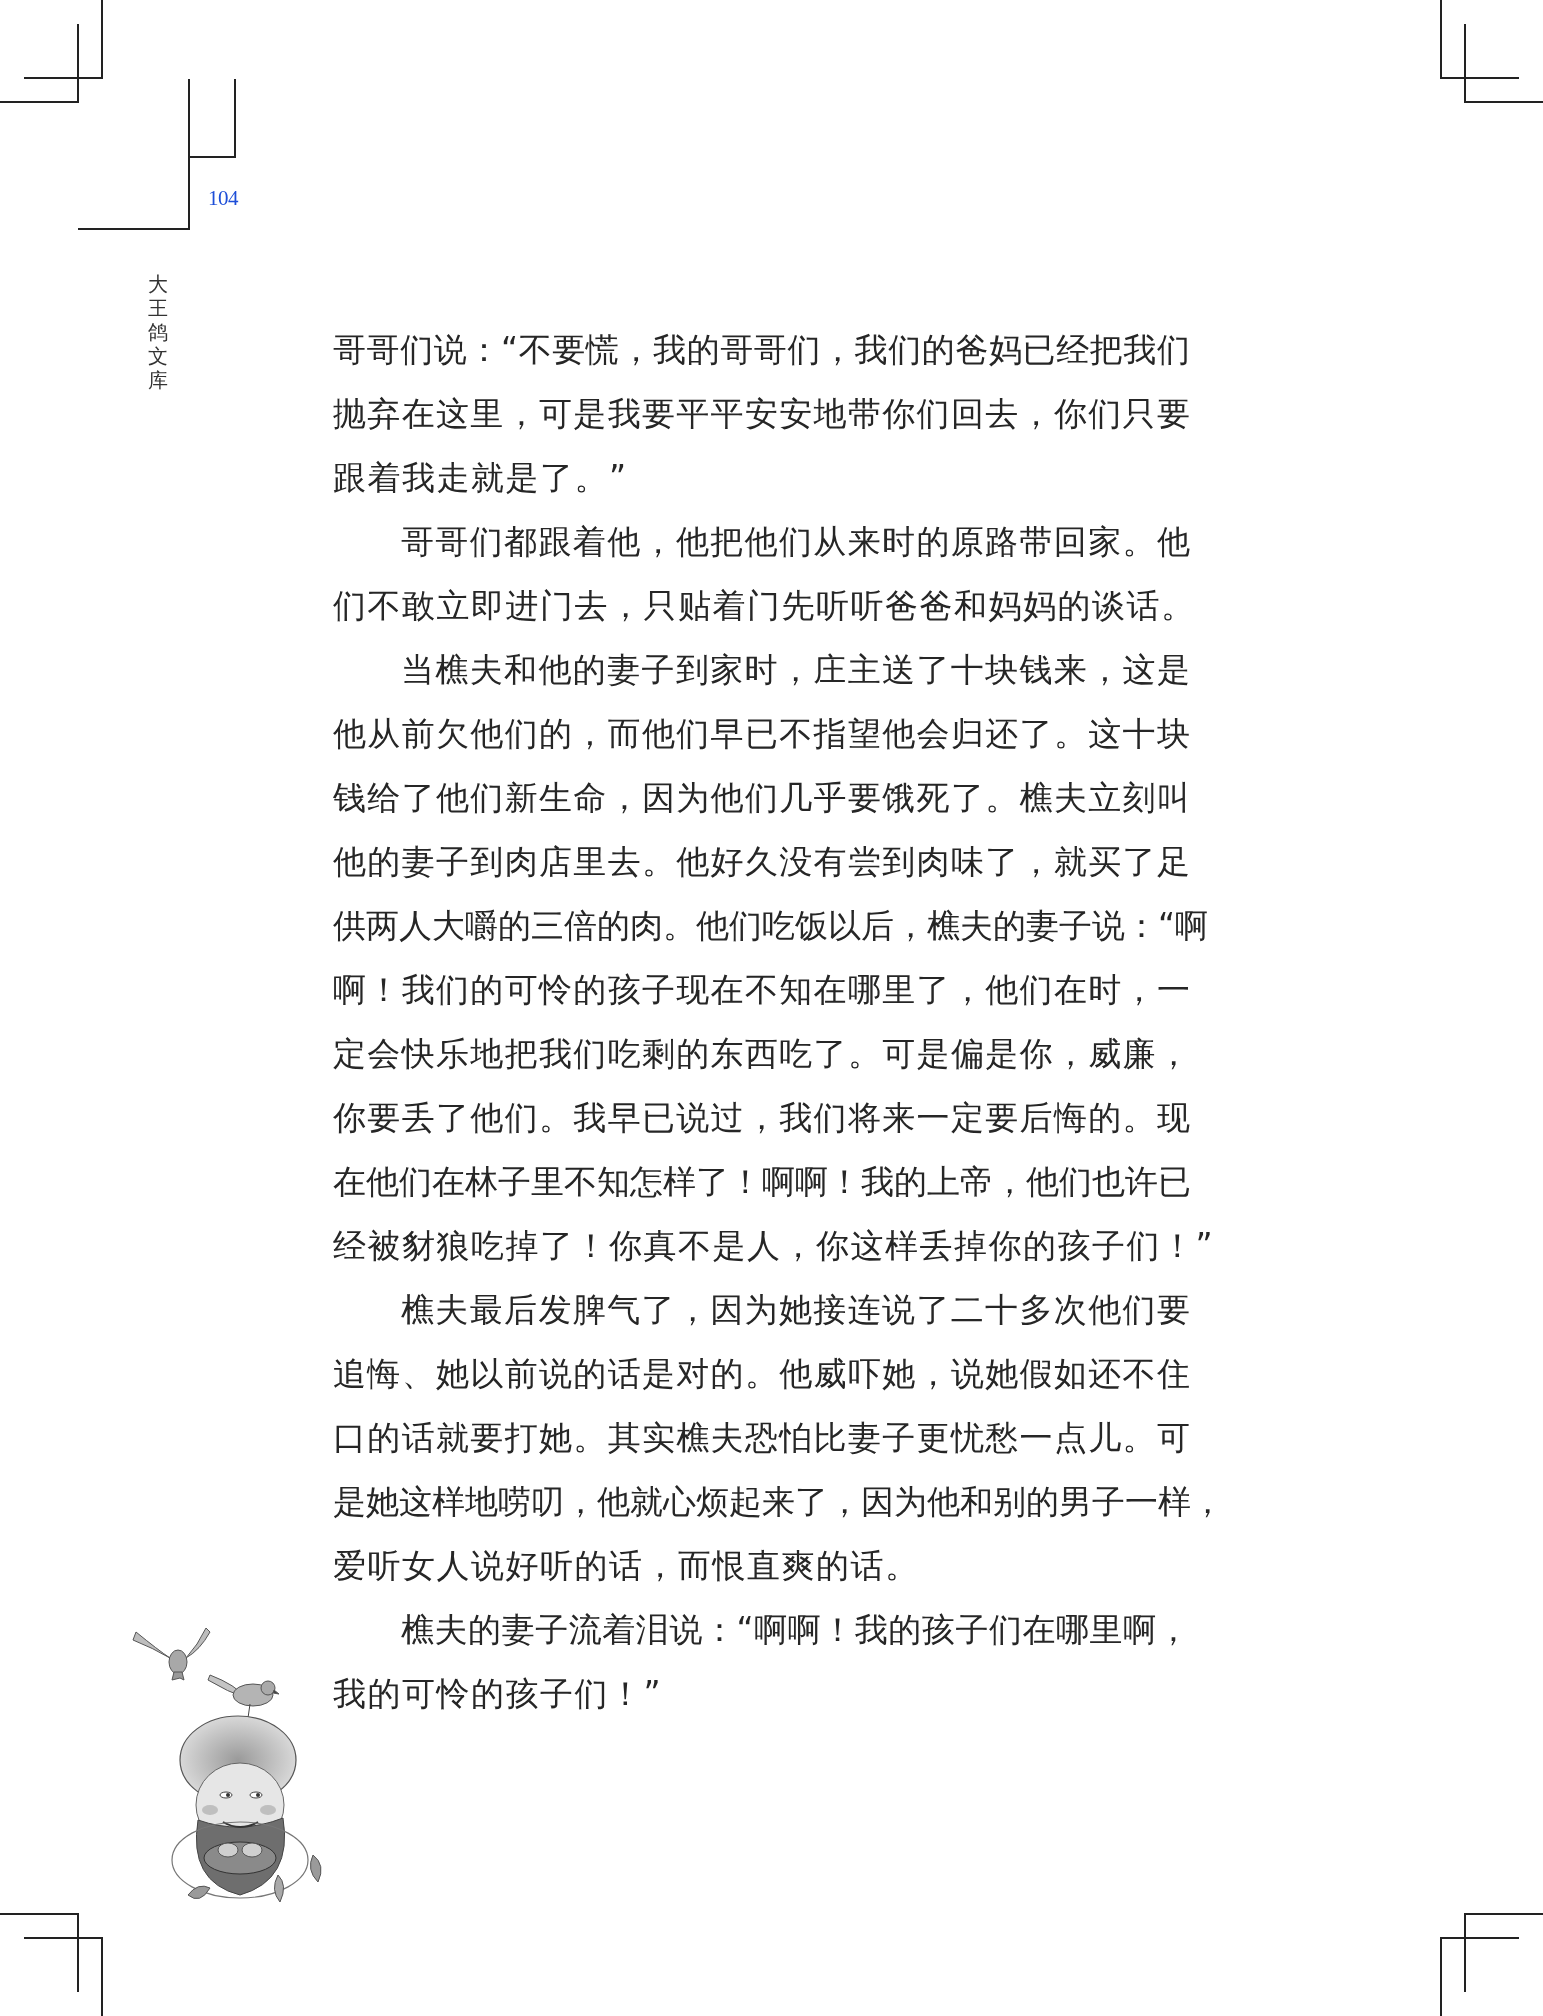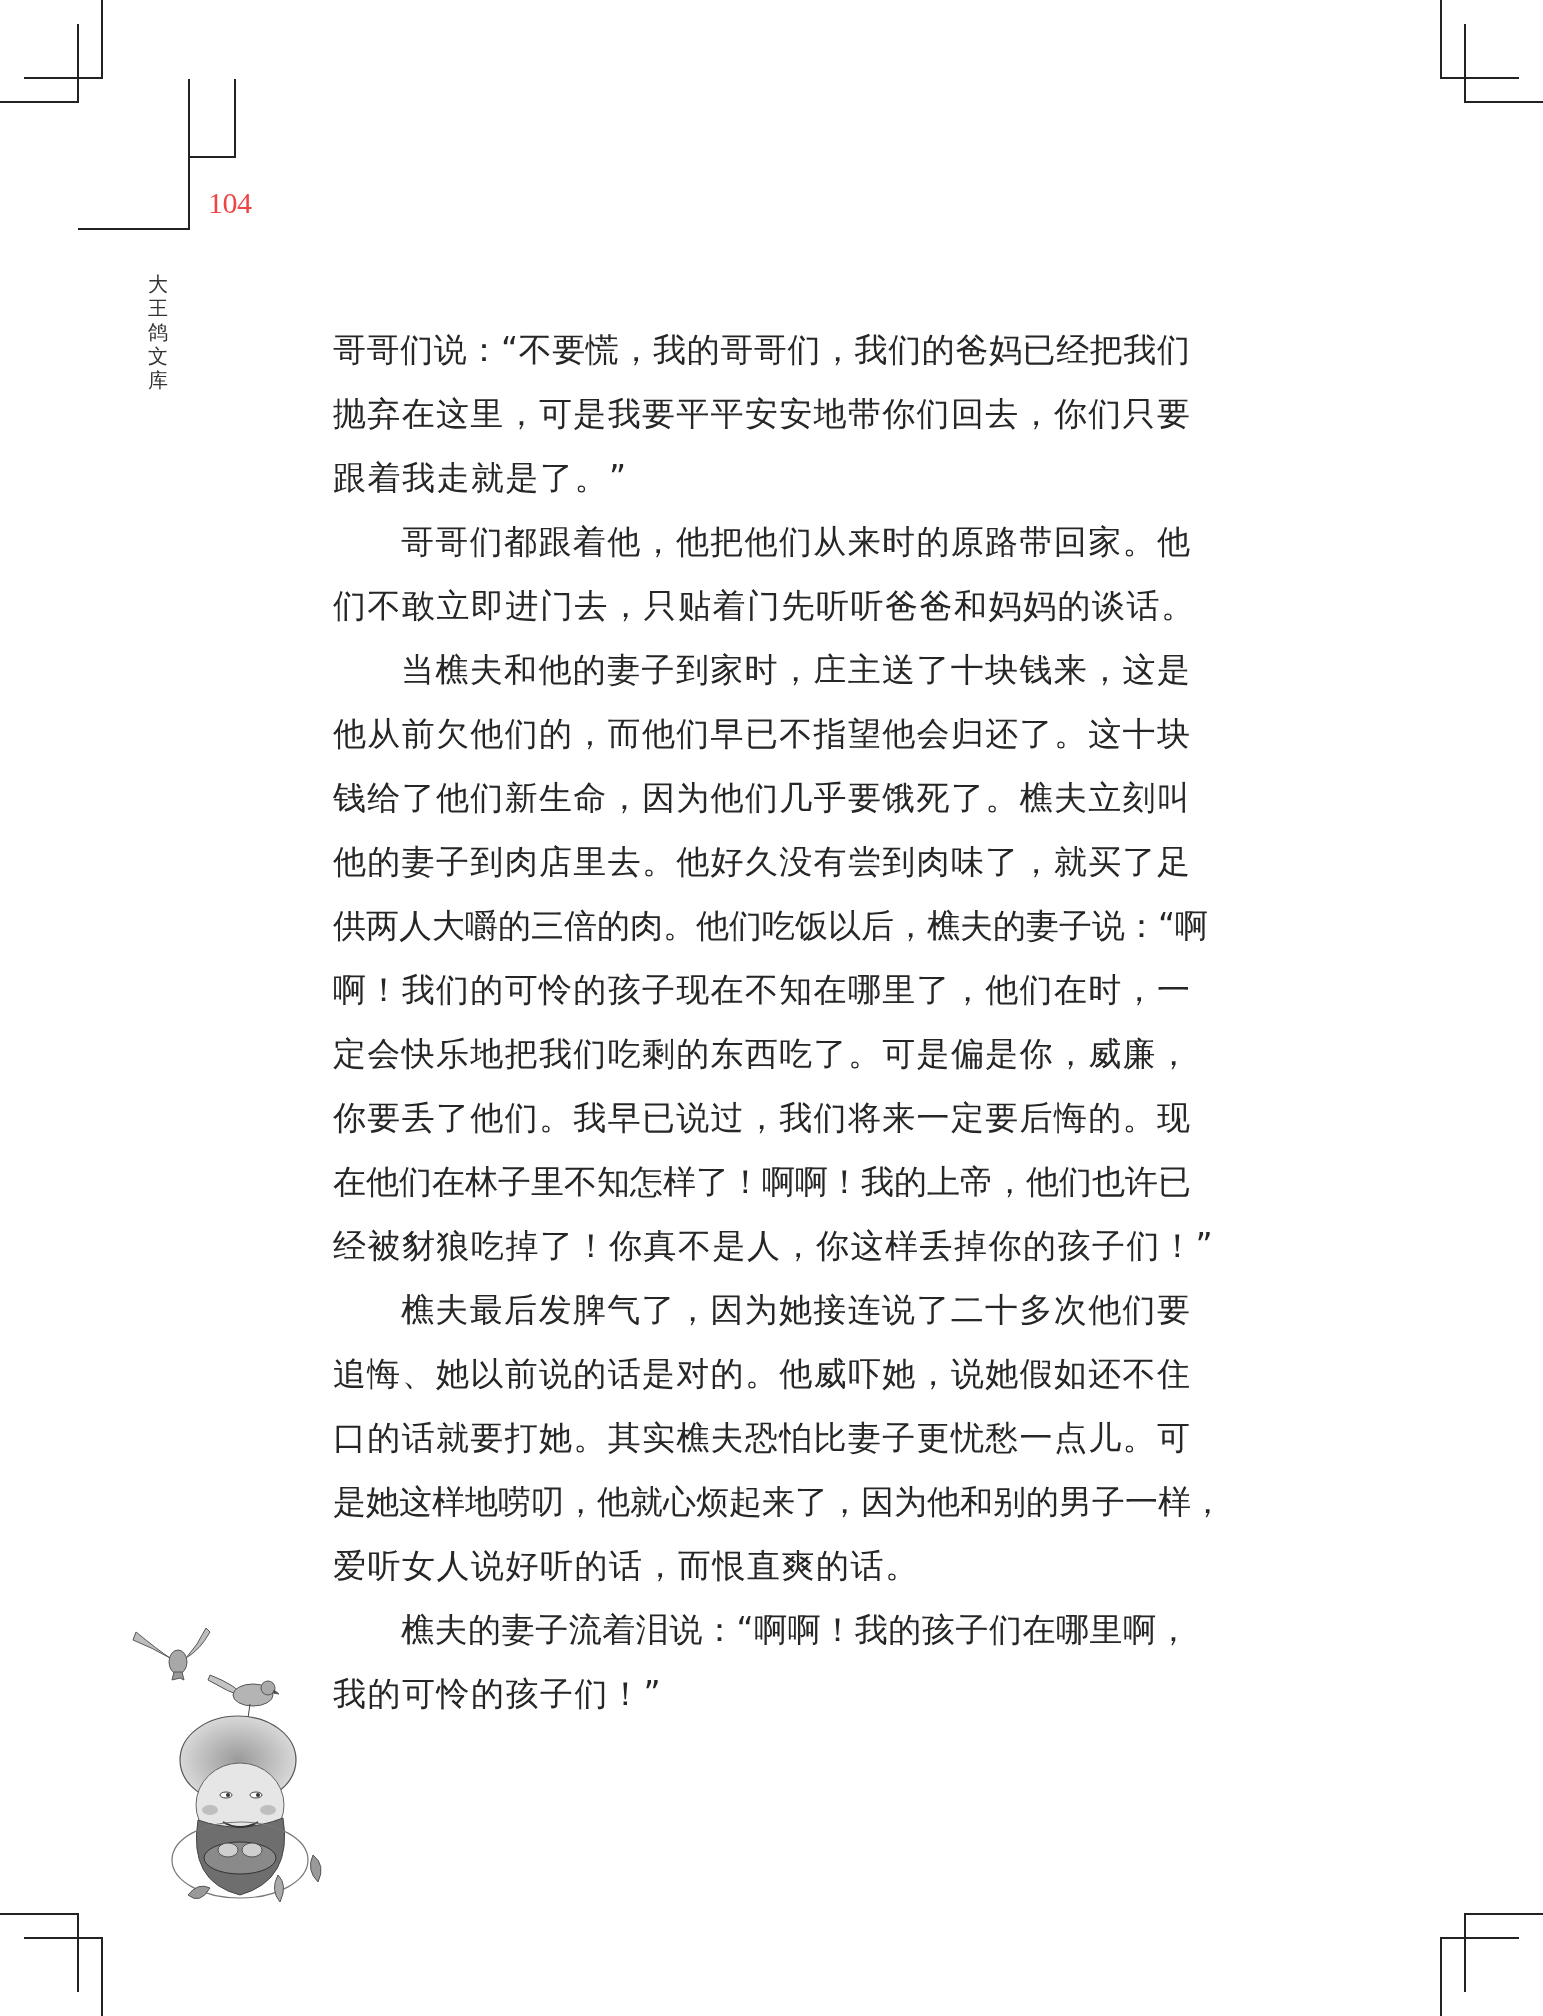--- a/index.html
+++ b/index.html
@@ -1,20 +1,20 @@
 <!DOCTYPE html>
 <html><head>
 <meta charset="utf-8">
 <style>
   html, body { margin: 0; padding: 0; background: #ffffff; }
   body { width: 1543px; height: 2016px; position: relative; overflow: hidden; font-family: "DejaVu Sans", "Liberation Sans", sans-serif; color: #2a2a2a; }
   .mark { position: absolute; background: #222; }
   .h { height: 2px; }
   .v { width: 2px; }
-  .page-number { position: absolute; left: 208px; top: 186px; font-family: "Liberation Serif", "DejaVu Serif", serif; font-size: 30px; color: #ef4444; letter-spacing: -0.5px; }
+  .page-number { position: absolute; left: 208px; top: 186px; font-family: "Liberation Serif", "DejaVu Serif", serif; font-size: 21px; color: #1d4ed8; letter-spacing: -0.5px; }
   .side-label { position: absolute; left: 146px; top: 272px; width: 24px; font-size: 20px; line-height: 24px; color: #333; text-align: center; }
   .side-label span { display: block; }
   .body-text { position: absolute; left: 333px; top: 318px; width: 857px; font-size: 33px; color: #262626; }
   .line { height: 64px; line-height: 64px; white-space: nowrap; display: flex; justify-content: space-between; }
   .line span.ch { display: inline-block; }
   .line.last { justify-content: flex-start; }
   .line.last span.ch { margin-right: 1.5px; }
   .line.indent { padding-left: 68px; }
   .illustration { position: absolute; left: 128px; top: 1620px; width: 220px; height: 290px; }
 </style>

